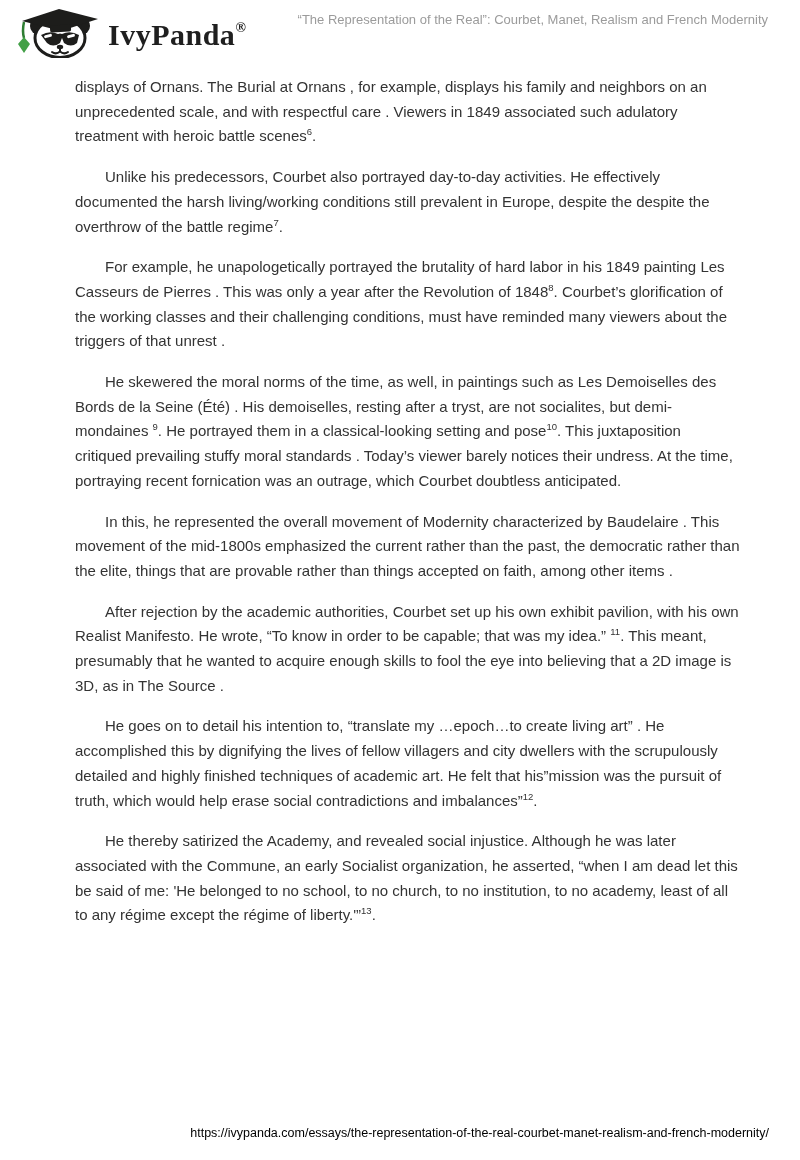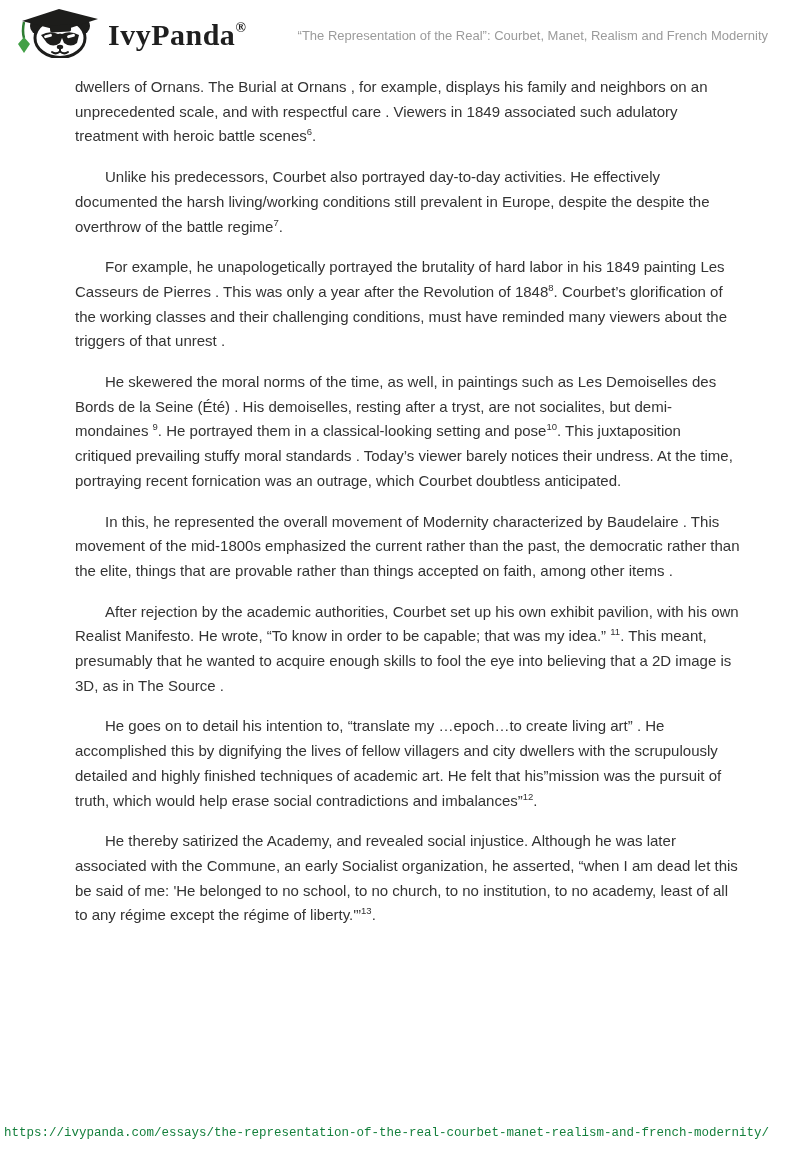--- a/index.html
+++ b/index.html
@@ -32,21 +32,21 @@
   .brand-reg {
     font-family: "Liberation Serif", serif;
     font-weight: 700;
     font-size: 14px;
     color: #1f1f1f;
     vertical-align: 13px;
   }
   .doc-title {
     font-size: 13px;
     color: #9b9b9b;
-    margin-top: 20px;
+    margin-top: 4px;
     white-space: nowrap;
   }
   .essay-body {
     margin: 15px 60px 0 75px;
     width: 665px;
     font-size: 15px;
     line-height: 24.7px;
     color: #333333;
   }
   .essay-body p { margin: 0 0 16px 0; }
@@ -57,22 +57,21 @@
     line-height: 0;
     vertical-align: 6px;
   }
   .page-footer {
     position: absolute;
     top: 1126px;
     left: 0;
     right: 31px;
     text-align: right;
     font-size: 12.5px;
-    color: #15803d;
-    font-family: Liberation Mono, monospace;
+    color: #000000;
   }
 </style>
 </head>
 <body>
 
 <div class="page-header">
   <div class="brand">
     <span>
       <svg width="88" height="50" viewBox="0 0 88 50" xmlns="http://www.w3.org/2000/svg">
 
@@ -94,21 +93,21 @@
         <path d="M10 14 q-2 9 0 16" stroke="#2e7d32" stroke-width="2.5" fill="none"></path>
         <path d="M10 29 l6 7 l-6 9 l-6 -9 z" fill="#43a047"></path>
       </svg>
     </span>
     <span class="brand-name"><span>IvyPanda</span><span class="brand-reg">®</span></span>
   </div>
   <div class="doc-title">“The Representation of the Real”: Courbet, Manet, Realism and French Modernity</div>
 </div>
 
 <div class="essay-body">
-    <p class=""><span>dwellers of Ornans. </span><span class="it">The Burial at Ornans</span><span> , for example, displays his family and neighbors on an unprecedented scale, and with respectful care . Viewers in 1849 associated such adulatory treatment with heroic battle scenes</span><span class="sup">6</span><span>.</span></p>
+    <p class=""><span>displays of Ornans. </span><span class="it">The Burial at Ornans</span><span> , for example, displays his family and neighbors on an unprecedented scale, and with respectful care . Viewers in 1849 associated such adulatory treatment with heroic battle scenes</span><span class="sup">6</span><span>.</span></p>
     <p class="indent"><span>Unlike his predecessors, Courbet also portrayed day-to-day activities. He effectively documented the harsh living/working conditions still prevalent in Europe, despite the despite the overthrow of the </span><span class="it">battle regime</span><span class="sup">7</span><span>.</span></p>
     <p class="indent"><span>For example, he unapologetically portrayed the brutality of hard labor in his 1849 painting </span><span class="it">Les Casseurs de Pierres</span><span> . This was only a year after the Revolution of 1848</span><span class="sup">8</span><span>. Courbet’s glorification of the working classes and their challenging conditions, must have reminded many viewers about the triggers of that unrest .</span></p>
     <p class="indent"><span>He skewered the moral norms of the time, as well, in paintings such as Les </span><span class="it">Demoiselles</span><span> des Bords de la </span><span class="it">Seine</span><span> (Été) . His </span><span class="it">demoiselles,</span><span> resting after a tryst, are not socialites, but </span><span class="it">demi-mondaines</span><span> </span><span class="sup">9</span><span>. He portrayed them in a classical-looking setting and pose</span><span class="sup">10</span><span>. This juxtaposition critiqued prevailing stuffy moral standards . Today’s viewer barely notices their undress. At the time, portraying recent fornication was an outrage, which Courbet doubtless anticipated.</span></p>
     <p class="indent"><span>In this, he represented the overall movement of Modernity characterized by Baudelaire . This movement of the mid-1800s emphasized the current rather than the past, the democratic rather than the elite, things that are provable rather than things accepted on faith, among other items .</span></p>
     <p class="indent"><span>After rejection by the academic authorities, Courbet set up his own exhibit pavilion, with his own </span><span class="it">Realist Manifesto</span><span>. He wrote, “To know in order to be capable; that was my idea.” </span><span class="sup">11</span><span>. This meant, presumably that he wanted to acquire enough skills to fool the eye into believing that a 2D image is 3D, as in </span><span class="it">The Source</span><span> .</span></p>
     <p class="indent"><span>He goes on to detail his intention to, “translate my …epoch…to create living art” . He accomplished this by dignifying the lives of fellow villagers and city dwellers with the scrupulously detailed and highly finished techniques of academic art. He felt that his”mission was the pursuit of truth, which would help erase social contradictions and imbalances”</span><span class="sup">12</span><span>.</span></p>
     <p class="indent"><span>He thereby satirized the Academy, and revealed social injustice. Although he was later associated with the Commune, an early Socialist organization, he asserted, “when I am dead let this be said of me: 'He belonged to no school, to no church, to no institution, to no academy, least of all to any régime except the régime of liberty.'”</span><span class="sup">13</span><span>.</span></p>
   </div>
 
 <div class="page-footer">https://ivypanda.com/essays/the-representation-of-the-real-courbet-manet-realism-and-french-modernity/</div>

